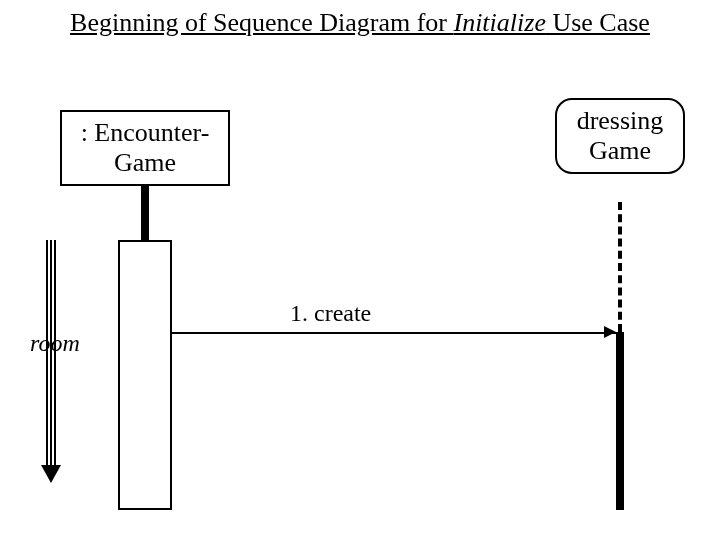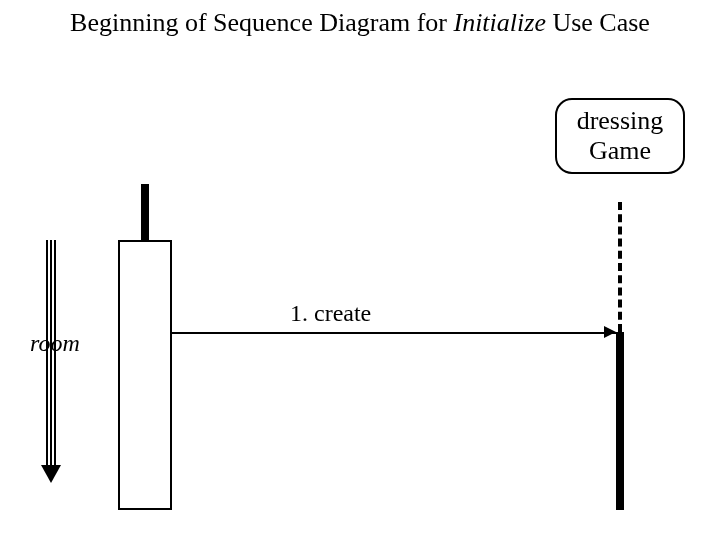--- a/index.html
+++ b/index.html
@@ -16,20 +16,21 @@
     width: 720px;
     height: 540px;
   }
   .title {
     position: absolute;
     top: 8px;
     left: 0;
     width: 720px;
     text-align: center;
     font-size: 26px;
+    text-decoration: underline;
   }
   .title .ital { font-style: italic; }
   .obj-box {
     position: absolute;
     border: 2px solid #000;
     background: #fff;
     font-size: 26px;
     text-align: center;
     padding: 6px 10px;
     line-height: 1.15;
@@ -99,20 +100,24 @@
 </style>
 </head>
 <body>
 
 <div class="canvas">
 
   <div class="title">
     <span>Beginning of Sequence Diagram for </span><span class="ital">Initialize</span><span> Use Case</span>
   </div>
 
+  <div class="obj-box" style="left:60px; top:110px; width:170px;">
+    <div>: Encounter-</div>
+    <div>Game</div>
+  </div>
 
   <div class="obj-box" style="left:555px; top:98px; width:130px;border-radius:17px;">
     <div>dressing</div>
     <div>Game</div>
   </div>
 
   <div class="lifeline-thick" style="left:141px; top:184px; width:8px; height:56px;"></div>
 
   <div class="activation" style="left:118px; top:240px; width:54px; height:270px;"></div>
 

